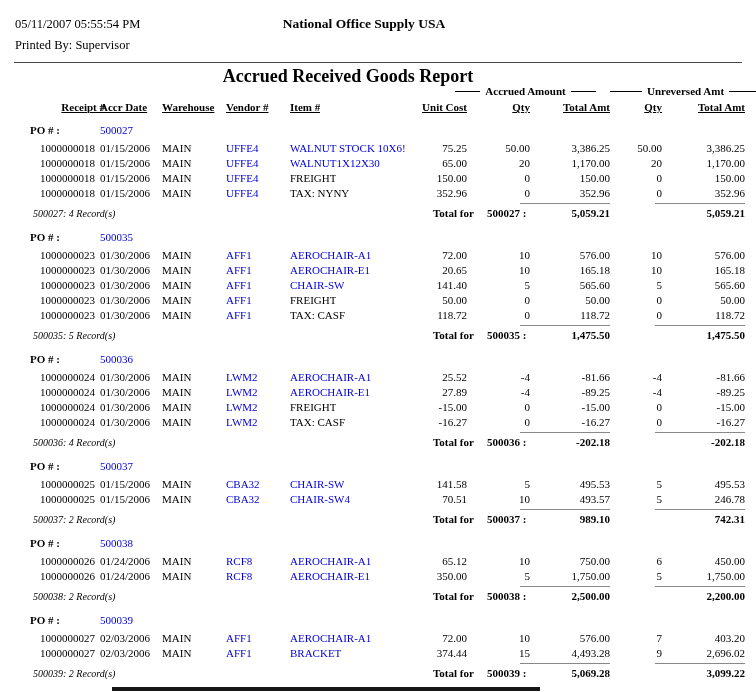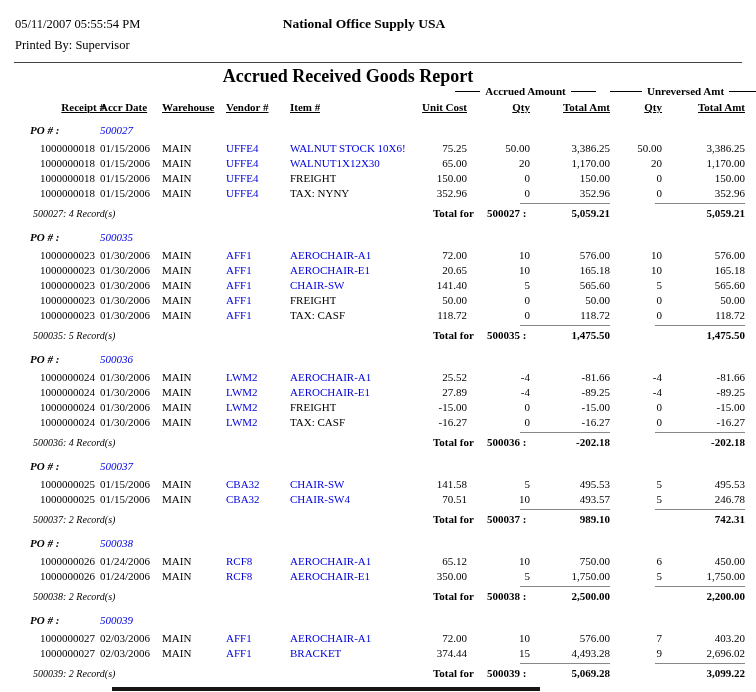--- a/index.html
+++ b/index.html
@@ -35,21 +35,21 @@
   .cw{left:162px;}
   .cv{left:226px;}
   .ci{left:290px;max-width:132px;overflow:hidden;}
   .cu{left:377px;width:90px;text-align:right;}
   .q1{left:472px;width:58px;text-align:right;}
   .t1{left:520px;width:90px;text-align:right;}
   .q2{left:604px;width:58px;text-align:right;}
   .t2{left:655px;width:90px;text-align:right;}
   
   .group{margin-top:8px;}
-  .po-line{margin-bottom:3px;font-style:italic;}
+  .po-line{margin-bottom:3px;}
   .po-label{left:30px;font-weight:bold;}
   .po-num{left:100px;}
   .link{color:#0000dd;}
   .total-line{margin-top:5px;height:16px;}
   .rec{left:33px;font-style:italic;font-size:10px;}
   .tf{left:433px;font-weight:bold;}
   .tp{left:487px;font-weight:bold;}
   .bold{font-weight:bold;}
   .tot{border-top:1px solid #888;padding-top:2px;top:-3px !important;}
   

